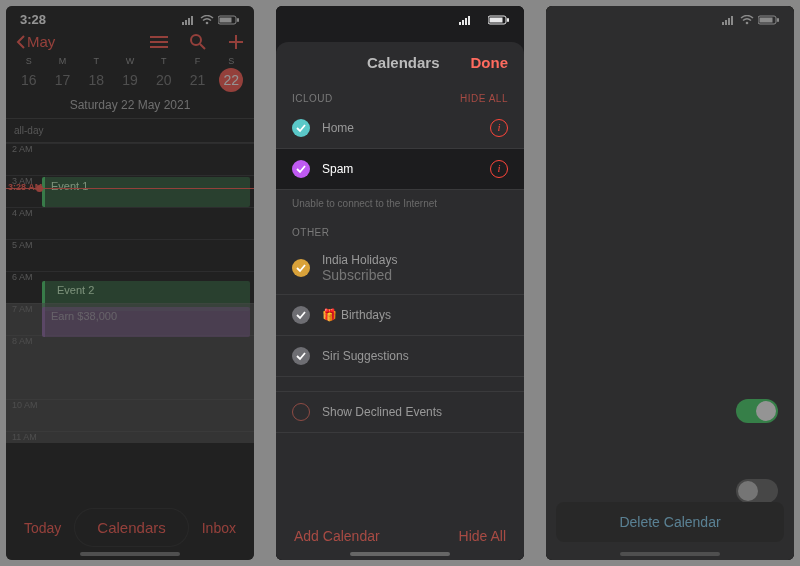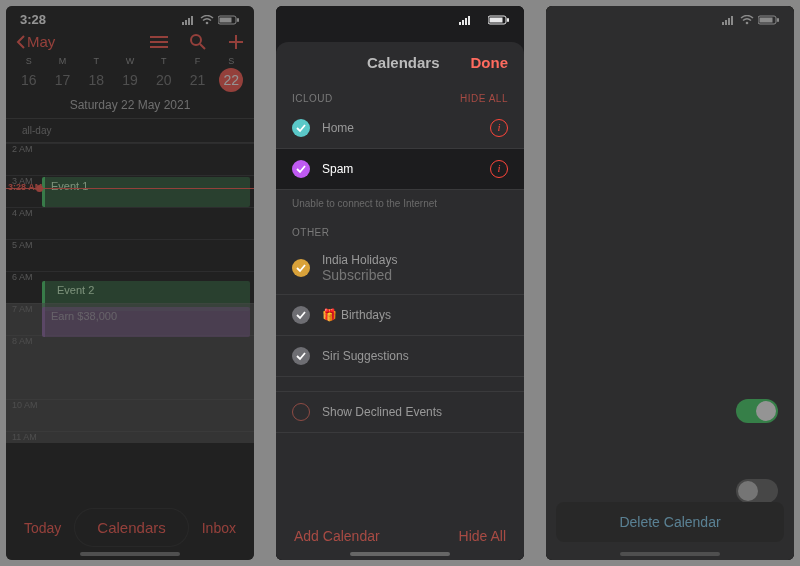--- a/index.html
+++ b/index.html
@@ -80,21 +80,21 @@
     color:#fff;
   }
   .datesrow .today span{
     display:inline-block; width:24px; height:24px; line-height:24px;
     border-radius:12px; background:#ff453a;
   }
   .fulldate {
     text-align:center; font-size:12px; color:#aaa; padding-bottom:6px;
     border-bottom:1px solid #222;
   }
-  .allday { font-size:10px; color:#777; padding:6px 16px; border-bottom:1px solid #222;}
+  .allday { font-size:10px; color:#777; padding:6px 8px; border-bottom:1px solid #222;}
   .hours { position:relative; height:300px; overflow:hidden;}
   .hourrow {
     position:absolute; left:0; right:0; height:32px;
     border-top:1px solid #1c1c1e;
     font-size:9px; color:#777; padding-left:6px;
   }
   .event {
     position:absolute; left:36px; right:4px; height:30px;
     border-left:3px solid;
     padding:3px 6px; font-size:11px; color:#c8f7c5;

